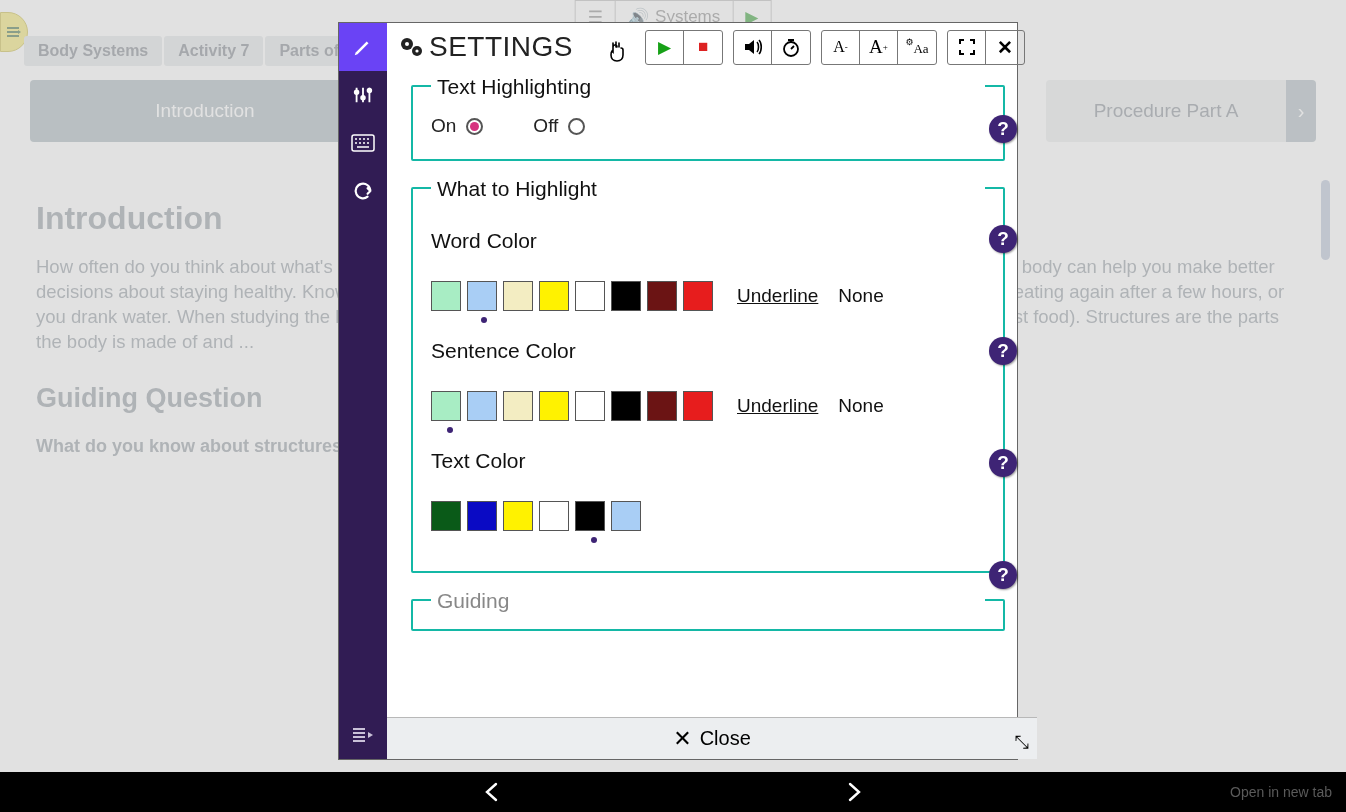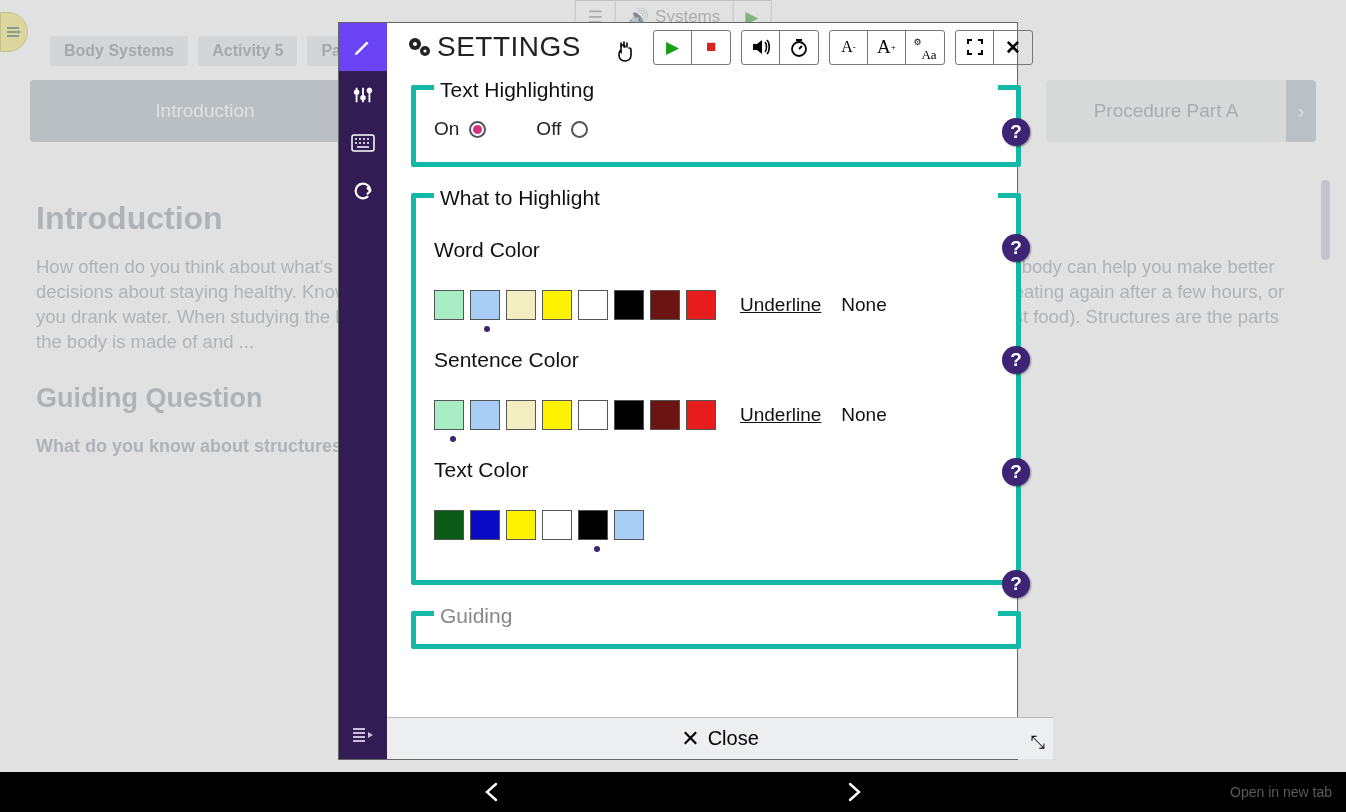--- a/index.html
+++ b/index.html
@@ -6,21 +6,21 @@
   html, body { width: 1346px; height: 812px; font-family: "Segoe UI", Arial, sans-serif; overflow: hidden; background: #000; }
   .page { position: relative; width: 1346px; height: 772px; background: #fff; overflow: hidden; }
   .overlay { position: absolute; inset:0; background: rgba(200,200,200,0.55); z-index:5; pointer-events:none; }
   
   .mini-listen { position:absolute; top:0; left:50%; transform:translateX(-50%); display:flex; border:1px solid #bbb; height:34px; }
   .mini-listen .btn { padding:0 12px; display:flex; align-items:center; gap:6px; border-right:1px solid #bbb; font-size:17px; color:#888;}
   .mini-listen .btn:last-child { border-right:none; }
   
   .expand-tab { position:absolute; top:12px; left:0; width:28px; height:40px; background:#f2e56a; border-radius:0 20px 20px 0; border:1px solid #c7b93e; display:flex; align-items:center; justify-content:center;}
   
-  .crumbs { position:absolute; top:36px; left:50px; display:flex; gap:10px; }
+  .crumbs { position:absolute; top:36px; left:24px; display:flex; gap:2px; }
   .crumb { background:#e1e4e6; color:#7b8189; font-size:16px; padding:6px 14px; border-radius:3px; font-weight:600;}
   
   .sect-tabs { position:absolute; top:80px; left:30px; right:30px; display:flex; gap:0; }
   .sect-tab { flex:1; background:#a7b4bb; color:#fff; font-size:19px; padding:20px 10px; display:flex; align-items:center; justify-content:center; border-radius:4px 0 0 4px; }
   .sect-tab.grey { background:#e8ebec; color:#848b92; }
   .sect-next { width:30px; background:#aab7be; display:flex; align-items:center; justify-content:center; color:#fff; border-radius:0 4px 4px 0; font-size:20px;}
   
   .article { position:absolute; top:200px; left:36px; right:44px; color:#9199a1; }
   .article h2 { font-size:32px; font-weight:700; margin-bottom:18px; }
   .article p { font-size:18.5px; line-height:1.35; margin-bottom:28px; }
@@ -29,30 +29,30 @@
   
   .scroll-bar { position:absolute; top:180px; right:16px; width:9px; height:80px; background:#b6c0d6; border-radius:5px; }
 
   
   .modal { position:absolute; top:22px; left:338px; width:680px; height:738px; background:#fff; border:1px solid #666; z-index:50; display:flex; }
   .side { width:48px; background:#311c54; display:flex; flex-direction:column; align-items:center; padding-top:0; }
   .side .top { width:48px; height:48px; background:#6a43f5; display:flex; align-items:center; justify-content:center; }
   .side .item { width:48px; height:48px; display:flex; align-items:center; justify-content:center; }
   .side .spacer { flex:1; }
   .body { flex:1; display:flex; flex-direction:column; position:relative;}
-  .toolbar { height:48px; display:flex; align-items:center; padding:0 20px; gap:10px;}
+  .toolbar { height:48px; display:flex; align-items:center; padding:0 12px; gap:10px;}
   .toolbar h1 { font-size:28px; font-weight:400; letter-spacing:0.5px; color:#222; display:flex; align-items:center; gap:4px;}
   .cursor { font-size:18px; margin-left:24px; margin-top:10px; user-select:none;}
   .tgrp { display:flex; border:1px solid #777; border-radius:3px; height:35px; }
   .tbtn { width:38px; display:flex; align-items:center; justify-content:center; border-right:1px solid #777; font-size:17px;}
   .tbtn:last-child { border-right:none; }
   .tbtn.small { font-family:Georgia,serif; }
   .tbtn .sup { font-size:9px; vertical-align:super;}
   .content { flex:1; overflow-y:auto; padding:14px 32px 10px 24px;}
-  .fieldset { border:5px solid #14b8a6; border-radius:2px; padding:14px 18px 20px 18px; margin-bottom:26px; position:relative;}
+  .fieldset { border:2px solid #14b8a6; border-radius:2px; padding:14px 18px 20px 18px; margin-bottom:26px; position:relative;}
   .legend { position:relative; top:-26px; margin-bottom:-14px; background:#fff; padding:0 6px; font-size:21px; color:#111; }
   .help { position:absolute; right:-14px; width:28px; height:28px; background:#3e2475; color:#fff; border-radius:50%; display:flex; align-items:center; justify-content:center; font-weight:700; font-size:19px; box-shadow:1px 1px 2px rgba(0,0,0,0.4);}
   .radiorow { display:flex; gap:50px; font-size:19px; color:#222; margin-top:4px;}
   .radio { display:flex; align-items:center; gap:10px;}
   .rcircle { width:17px; height:17px; border:2px solid #555; border-radius:50%; display:inline-flex; align-items:center; justify-content:center;}
   .rcircle.on::after { content:""; width:9px; height:9px; background:#d6337f; border-radius:50%;}
   .subtitle2 { font-size:21px; color:#111; margin:16px 0 10px 0; }
   select.sel { width:100%; max-width:460px; height:38px; font-size:18px; padding:4px 8px; border:1px solid #888; border-radius:4px; background:#fff;}
   .swatches { display:flex; align-items:center; gap:6px; flex-wrap:wrap;margin-top:28px;}
   .sw { width:30px; height:30px; border:1px solid #555; }
@@ -91,21 +91,21 @@
         <span>🔊</span>
         <span>Systems</span>
       </div>
     <div class="btn">
         <span style="color:#2a9b2a">▶</span>
       </div>
   </div>
 
   <div class="crumbs">
     <div class="crumb">Body Systems</div>
-    <div class="crumb">Activity 5</div>
+    <div class="crumb">Activity 7</div>
     <div class="crumb">Parts of a ...</div>
   </div>
 
   <div class="sect-tabs">
     <div class="sect-tab" style="max-width:350px">Introduction</div>
     <div style="flex:2"></div>
     <div class="sect-tab grey" style="max-width:240px;border-radius:4px 0 0 4px">Procedure Part A</div>
     <div class="sect-next">›</div>
   </div>
 
@@ -200,21 +200,21 @@
           <div class="tbtn small">
               <span style="font-size:16px">A</span>
               <span class="sup">-</span>
             </div>
           <div class="tbtn small">
               <span style="font-size:19px">A</span>
               <span class="sup">+</span>
             </div>
           <div class="tbtn small">
               <span style="font-size:9px;position:relative;top:-5px">⚙</span>
-              <span style="font-size:13px;position:relative;top:8px">Aa</span>
+              <span style="font-size:13px;position:relative;top:2px">Aa</span>
             </div>
         </div>
         <div class="tgrp">
           <div class="tbtn">
              <svg width="18" height="18" viewBox="0 0 18 18" stroke="#000" stroke-width="2" fill="none">
                 <path d="M2 6V2h4M16 6V2h-4M2 12v4h4M16 12v4h-4"></path>
               </svg>
           </div>
           <div class="tbtn">
               <span style="font-size:19px;font-weight:600">✕</span>

